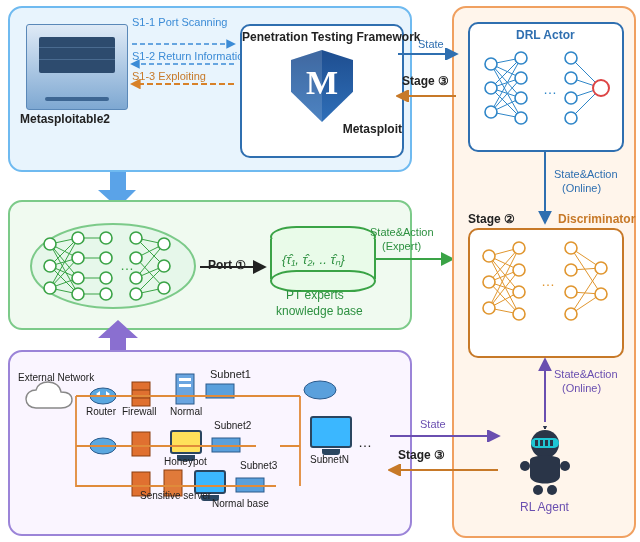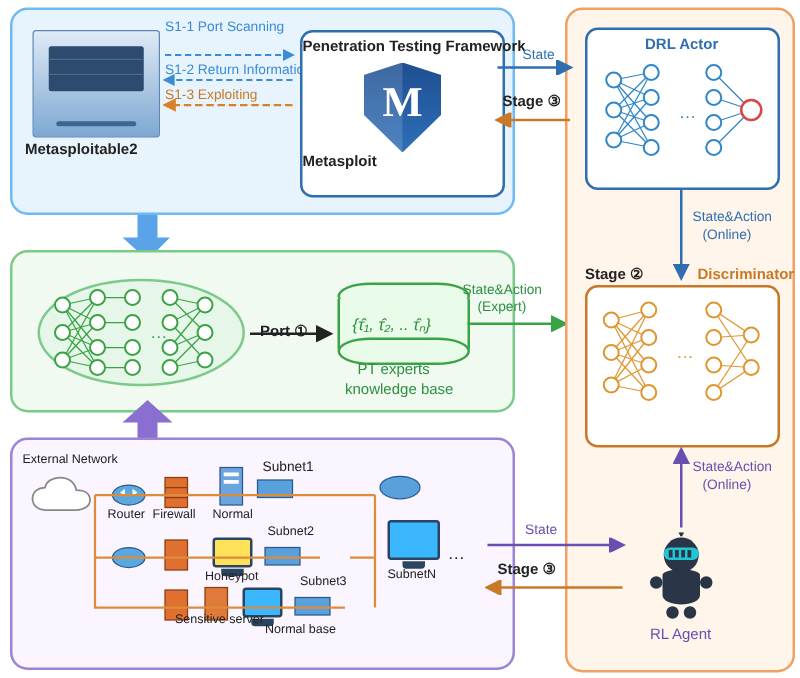--- a/index.html
+++ b/index.html
@@ -86,21 +86,21 @@
     <line x1="4" y1="18" x2="106" y2="18" stroke="#3b8bd6" stroke-width="1.6" stroke-dasharray="5 3" marker-end="url(#ab)"></line>
     <line x1="106" y1="38" x2="4" y2="38" stroke="#3b8bd6" stroke-width="1.6" stroke-dasharray="5 3" marker-end="url(#ab)"></line>
     <line x1="106" y1="58" x2="4" y2="58" stroke="#d88128" stroke-width="1.8" stroke-dasharray="6 3" marker-end="url(#ao)"></line>
   </svg>
 
   <div class="framework-box">
     <div class="label c-black txt-bold" style="position:static;margin-top:4px;font-size:12px;text-align:center">Penetration Testing Framework</div>
     <div class="shield">
         <div class="m">M</div>
       </div>
-    <div class="label c-black txt-bold" style="position:static;text-align:left">Metasploit</div>
+    <div class="label c-black txt-bold" style="position:static;text-align:right">Metasploit</div>
   </div>
 </div>
 
 <svg style="position:absolute;left:96px;top:170px" width="44" height="40">
   <path d="M14 2h16v18h10L22 38 2 20h12z" fill="#5aa3e8"></path>
 </svg>
 
 <div class="panel panel-green" style="left:8px;top:200px;width:400px;height:126px">
 
   <div class="nn" style="left:18px;top:18px">
@@ -189,21 +189,21 @@
 
 <svg style="position:absolute;left:96px;top:318px" width="44" height="40">
   <path d="M22 2L42 20H30v18H14V20H2z" fill="#8a6fd0"></path>
 </svg>
 
 <div class="panel panel-purple" style="left:8px;top:350px;width:400px;height:182px">
 
   <svg style="position:absolute;left:12px;top:28px" width="54" height="36">
     <path d="M14 28c-6 0-10-4-10-9 0-6 5-9 10-9 1-5 6-8 12-8 7 0 12 4 13 10 7 0 11 3 11 8 0 5-5 8-11 8z" fill="#fff" stroke="#888" stroke-width="1.4"></path>
   </svg>
-  <div class="label c-black" style="left:8px;top:10px;font-size:10px;text-align:center;width:60px">External Network</div>
+  <div class="label c-black" style="left:8px;top:20px;font-size:10px;text-align:center;width:60px">External Network</div>
 
   <svg style="position:absolute;left:78px;top:30px" width="30" height="24">
       <ellipse cx="15" cy="14" rx="13" ry="8" fill="#5ba8e0" stroke="#2a5b8c"></ellipse>
       <path d="M8 12l4-3v6zM22 12l-4-3v6z" fill="#fff"></path>
     </svg>
   <div class="label c-black" style="left:76px;top:54px;font-size:10px">Router</div>
   <svg style="position:absolute;left:120px;top:28px" width="22" height="28">
       <rect x="2" y="2" width="18" height="24" fill="#e07030" stroke="#8a3e10"></rect>
       <line x1="2" y1="10" x2="20" y2="10" stroke="#8a3e10"></line>
       <line x1="2" y1="18" x2="20" y2="18" stroke="#8a3e10"></line>

